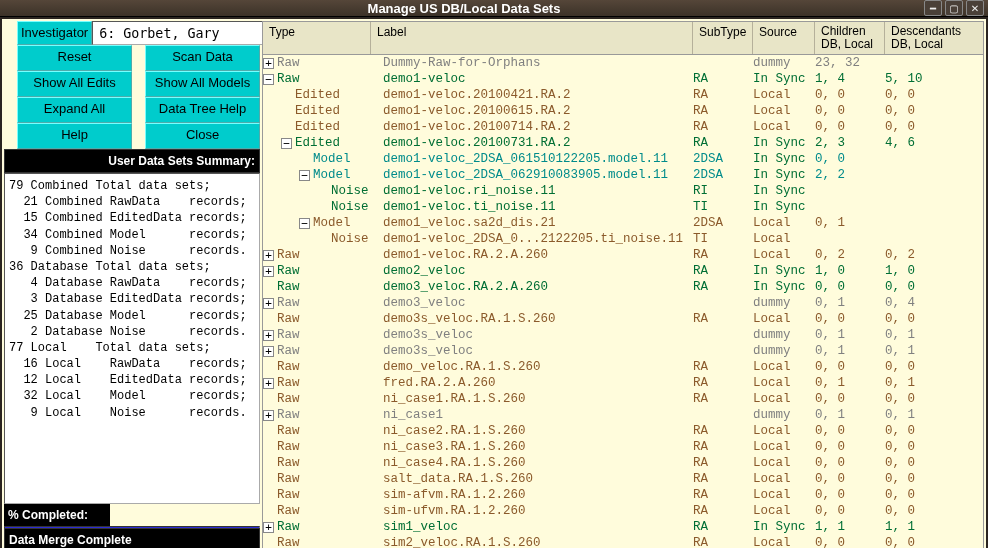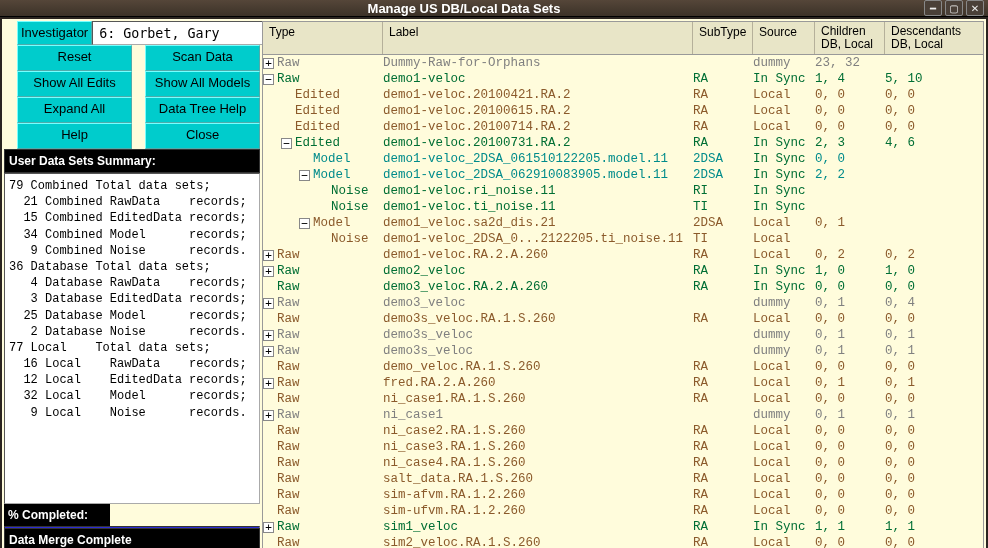--- a/index.html
+++ b/index.html
@@ -88,21 +88,21 @@
   .btn-grid {
     display: grid;
     grid-template-columns: 1fr 1fr;
   }
   .btn-grid .btn { height: 26px; }
   .section-header {
     background: #000;
     color: #fff;
     font-size: 12px;
     font-weight: bold;
-    text-align: left;
+    text-align: right;
     padding: 4px;
     border: 1px solid #333;
   }
   .summary-box {
     flex: 1;
     background: #fff;
     border: 1px inset #aaa;
     font-family: "Courier New", monospace;
     font-size: 12px;
     padding: 4px;
@@ -157,21 +157,21 @@
     display: flex;
     background: #e8e5c7;
     border-bottom: 1px solid #999;
     font-family: sans-serif;
     font-size: 12px;
   }
   .th {
     padding: 3px 6px;
     border-right: 1px solid #b5b09a;
   }
-  .th-type   { width: 120px; }
+  .th-type   { width: 108px; }
   .th-label  { flex: 1; min-width: 282px; }
   .th-sub    { width: 60px; text-align: right; }
   .th-source { width: 62px; }
   .th-child  { width: 70px; line-height: 1.1; }
   .th-desc   { width: 98px; line-height: 1.1; border-right: none; }
   .tree-body {
     flex: 1;
     overflow: auto;
   }
   .row {

